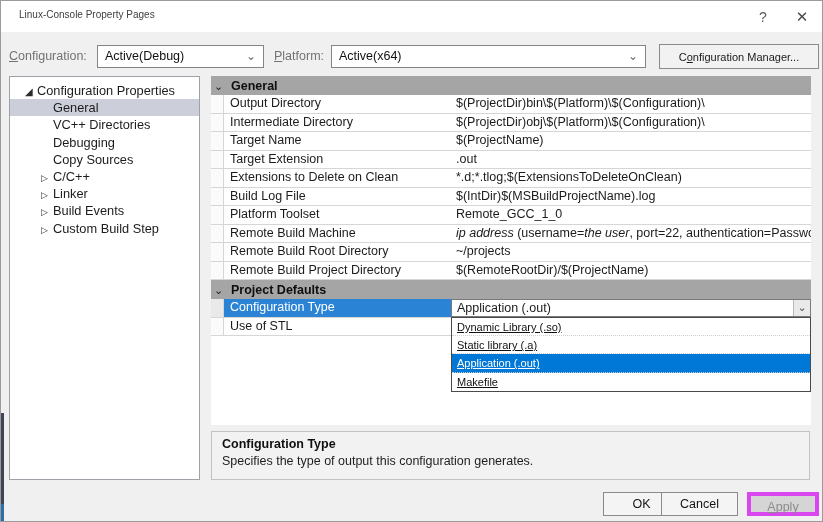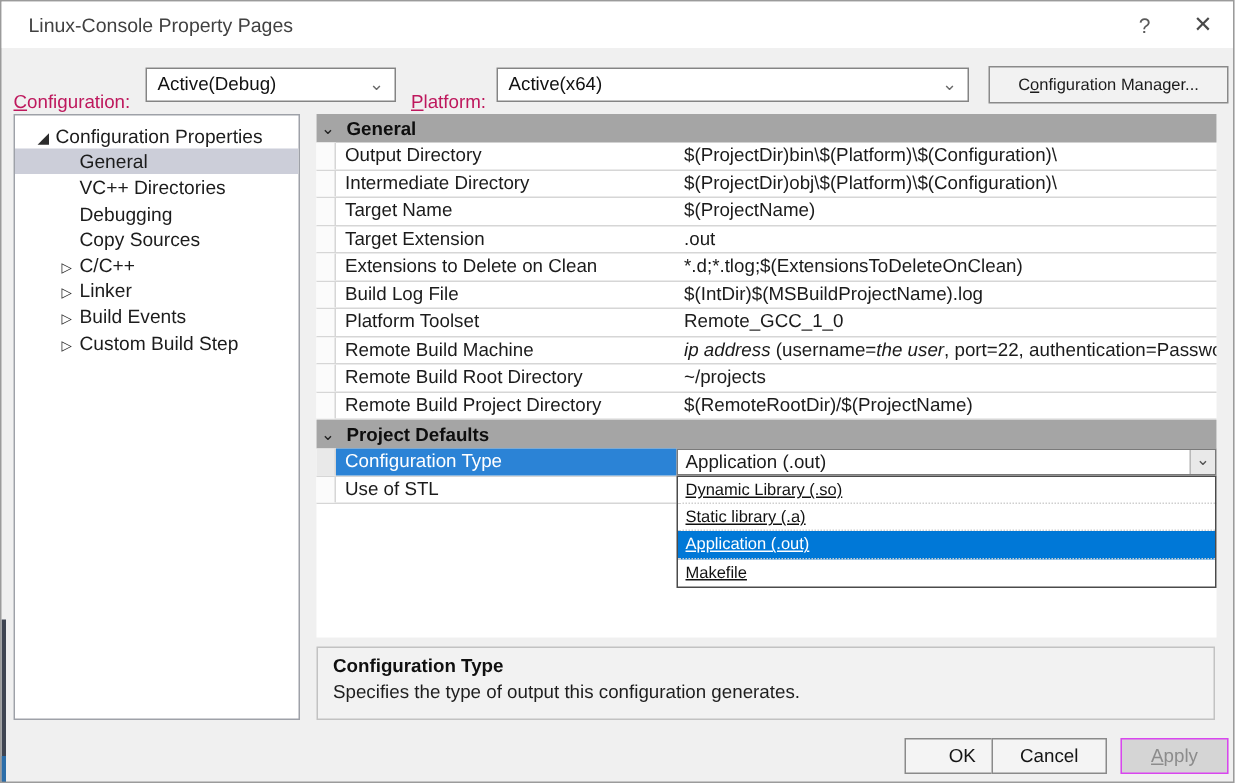--- a/index.html
+++ b/index.html
@@ -7,28 +7,28 @@
   body{
     font-family:"Liberation Sans", sans-serif;
     background:#f0f0f0; position:relative; width:823px; height:522px;
     overflow:hidden; color:#1b1b1b; font-size:12.5px;
     border:1px solid #9b9b9b;
   }
   .accel { text-decoration:underline; }
 
   
   .titlebar{ position:absolute; left:0; top:0; width:100%; height:31px; background:#ffffff; }
-  .title-text{ position:absolute; left:18px; top:8px; font-size:13px; color:#414141; }
+  .title-text{ position:absolute; left:18px; top:8px; font-size:10px; color:#414141; }
   .help-btn{ position:absolute; left:749px; top:5px; width:26px; height:22px; text-align:center;
     line-height:22px; color:#5a5a5a; font-size:14px; cursor:default;}
   .close-btn{ position:absolute; left:786px; top:4px; width:30px; height:24px; text-align:center;
     line-height:24px; color:#4a4a4a; font-size:15px; cursor:default;}
 
   
-  .cfg-label{ position:absolute; top:60px; font-size:12.5px; color:#be185d; }
+  .cfg-label{ position:absolute; top:48px; font-size:12.5px; color:#737373; }
   .combo{
     position:absolute; top:44px; height:23px; background:#ffffff; border:1px solid #848484;
     line-height:21px; padding-left:7px; font-size:12.5px; color:#111;
   }
   .combo .chev{ position:absolute; right:7px; top:0; color:#6a6a6a; font-size:12px; line-height:20px;}
   .btn{
     background:#f2f2f2; border:1px solid #8a8a8a; font-size:11px; color:#1b1b1b;
     text-align:center; position:absolute;
   }
 
@@ -87,21 +87,21 @@
     position:absolute; left:210px; top:430px; width:599px; height:49px;
     background:#f2f2f2; border:1px solid #c2c2c2; padding:5px 10px;
   }
   .desc-title{ font-weight:bold; font-size:12.5px; color:#101010; }
   .desc-text{ font-size:12.5px; color:#1e1e1e; margin-top:3px; }
 
   
   .bottom-btn{ position:absolute; top:491px; height:24px; font-size:12.5px;
     text-align:center; line-height:22px; }
   .btn-normal{ background:#f4f4f4; border:1px solid #8a8a8a; color:#141414; }
-  .btn-disabled{ background:#d5d5d5; border:1px solid #d946ef; color:#8c8c8c; }
+  .btn-disabled{ background:#d5d5d5; border:4px solid #d946ef; color:#8c8c8c; }
 
   
   .edge-dark{ position:absolute; left:0; top:412px; width:3px; height:110px; background:#3f4552; }
   .edge-blue{ position:absolute; left:0; top:503px; width:3px; height:19px; background:#2c6ea9; }
 </style>
 </head>
 <body>
 
 <div class="titlebar">
   <div class="title-text">Linux-Console Property Pages</div>

